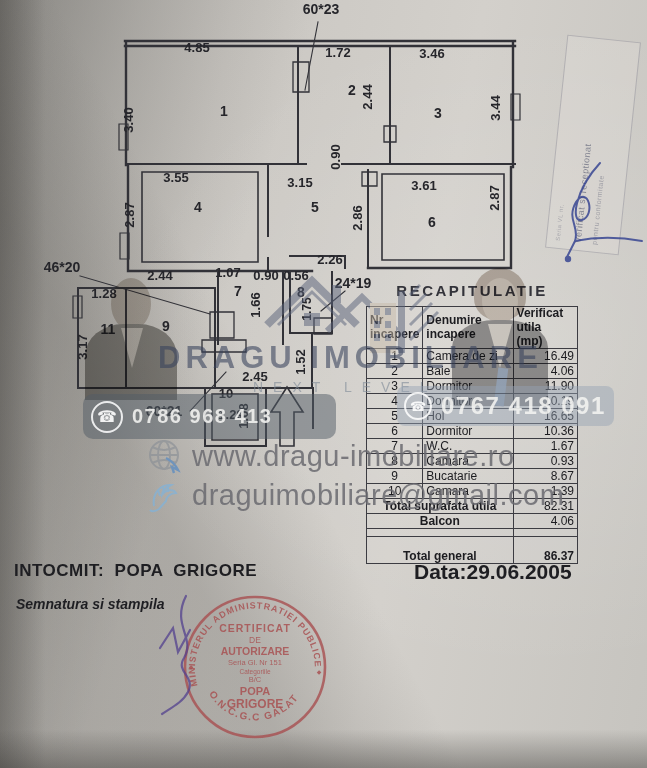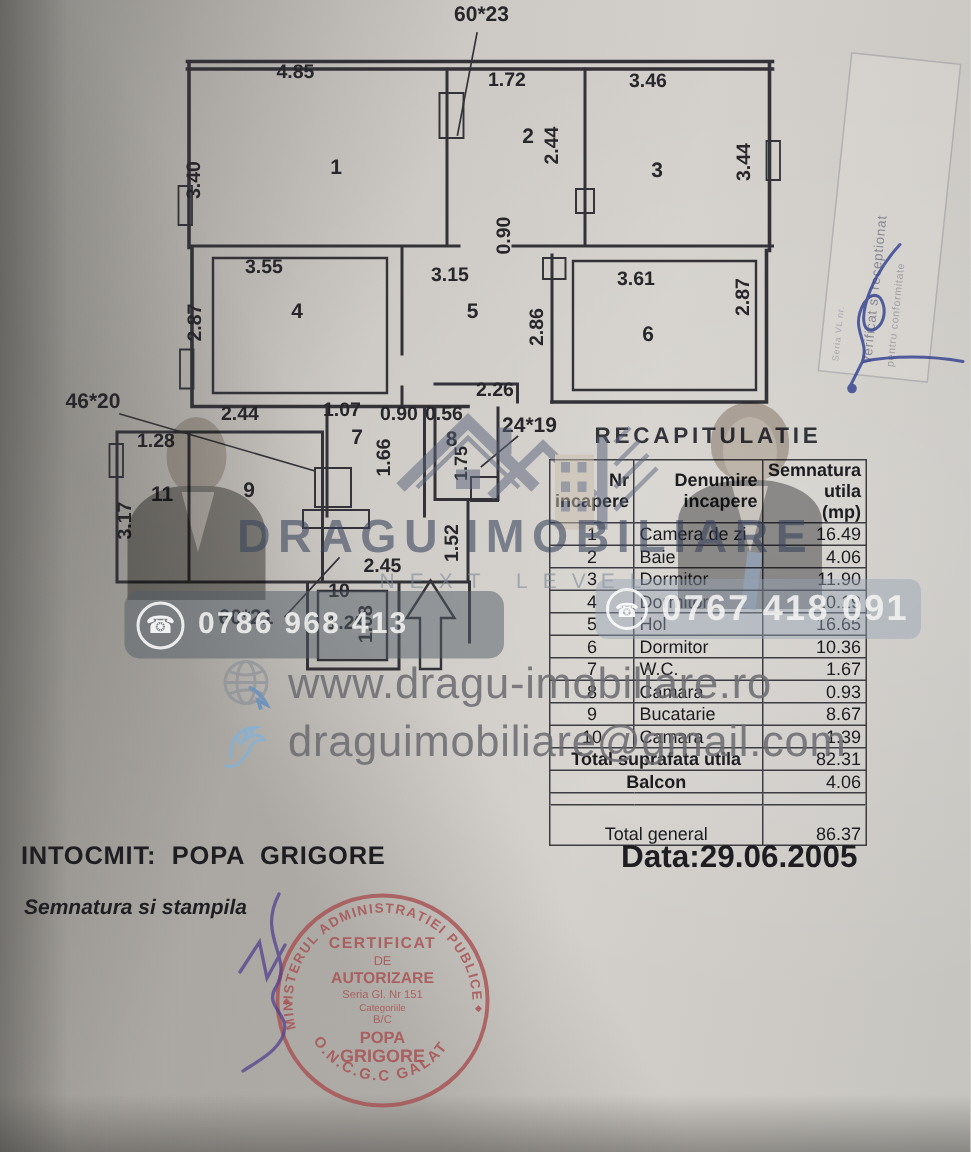--- a/index.html
+++ b/index.html
@@ -16,26 +16,26 @@
 
   svg text{font-family:"Liberation Sans",sans-serif;}
   #plan-svg{position:absolute;left:0;top:0;z-index:5;}
   .dim{fill:#26262b;font-weight:600;}
 
   
   .recap{position:absolute;left:366px;top:282px;width:212px;z-index:6;color:#1c1c20;}
   .recap-title{font-size:15px;font-weight:700;letter-spacing:2.5px;text-align:center;color:#33333a;}
   table.rc{border-collapse:collapse;width:212px;margin-top:7px;background:rgba(255,255,255,.06);}
   table.rc td,table.rc th{border:1.2px solid #3c3c42;font-size:12px;padding:0 3px;color:#1c1c20;}
-  th.h{font-weight:700;font-size:11px;line-height:1.15;text-align:right;vertical-align:middle;height:32px;}
+  th.h{font-weight:700;font-size:11px;line-height:1.15;text-align:left;vertical-align:middle;height:32px;}
   td.nr{text-align:center;width:40px;height:14px;}
   td.nm{width:95px;}
   td.ar{width:62px;text-align:right;padding-right:6px;}
   td.tot-l{text-align:center;font-weight:600;}
-  td.gen{height:26px;vertical-align:bottom;font-weight:400;}
+  td.gen{height:26px;vertical-align:bottom;font-weight:700;}
   td.spacer{height:7px;border-bottom:none;}
 
   
   .wm{position:absolute;z-index:8;}
   .brand{left:158px;top:340px;font-size:31px;font-weight:700;letter-spacing:5px;
          color:rgba(55,65,92,.58);white-space:nowrap;}
   .tagline{left:253px;top:379px;font-size:14px;letter-spacing:10px;color:rgba(128,138,152,.62);}
   .phonebar{display:flex;align-items:center;gap:9px;border-radius:10px;color:#f4f4f2;}
   .pb-left{left:83px;top:394px;width:253px;height:45px;background:rgba(82,92,102,.50);padding-left:8px;box-sizing:border-box;}
   .pb-right{left:397px;top:386px;width:217px;height:40px;background:rgba(148,162,180,.45);padding-left:7px;box-sizing:border-box;border-radius:8px;}
@@ -149,21 +149,21 @@
     </g>
 </svg>
 
 <div class="recap">
   <div class="recap-title">RECAPITULATIE</div>
   <table class="rc">
     <thead>
       <tr>
         <th class="h"><span>Nr</span><br><span>incapere</span></th>
         <th class="h"><span>Denumire</span><br><span>incapere</span></th>
-        <th class="h"><span>Semnatura utila</span><br><span>(mp)</span></th>
+        <th class="h"><span>Verificat utila</span><br><span>(mp)</span></th>
       </tr>
     </thead>
     <tbody id="recap-body">
   <tr>
     <td class="nr">1</td>
           <td class="nm">Camera de zi</td>
           <td class="ar">16.49</td>
   </tr>
 
   <tr>

